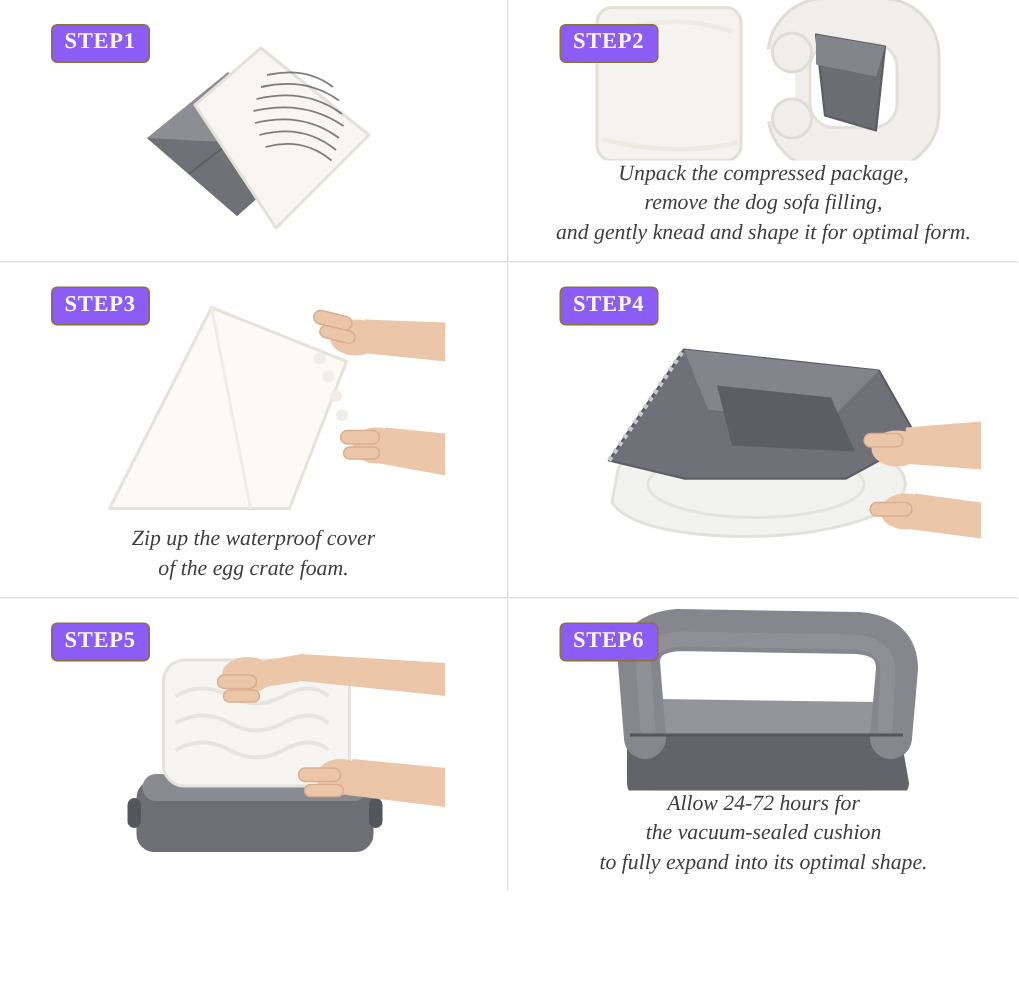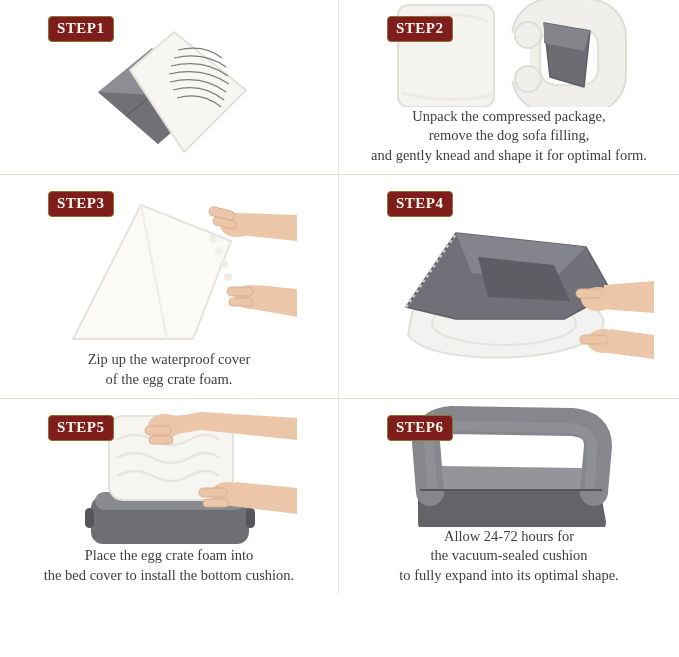--- a/index.html
+++ b/index.html
@@ -7,27 +7,27 @@
         font-family:"Liberation Serif", serif;}
   
   .header{height:63px;background:#A68B3E;display:flex;align-items:center;justify-content:center;}
   .header .title{color:#FBF7ED;font-size:37px;font-weight:700;letter-spacing:2.5px;
                  margin:0;line-height:1;transform:scaleY(1.08);}
   
   .grid{display:grid;grid-template-columns:339px 340px;grid-template-rows:175px 224px 195px;}
   .cell{position:relative;display:flex;flex-direction:column;align-items:center;box-sizing:border-box;}
   .col-left{border-right:1px solid #E6E3DB;}
   .row-bb{border-bottom:1px solid #E6E3DB;}
-  .badge{position:absolute;top:16px;left:48px;background:#7f1d1d;border:1px solid #8C7334;
+  .badge{position:absolute;top:16px;left:34px;background:#8b5cf6;border:1px solid #8C7334;
          color:#FAF6EC;font-weight:700;font-size:15px;line-height:1;padding:4px 8px 5px;
          border-radius:4px;letter-spacing:.5px;z-index:2;}
   .illus{flex:1 1 auto;display:flex;align-items:center;justify-content:center;width:100%;
          padding-top:6px;overflow:hidden;}
   .caption{margin:0 0 9px;text-align:center;white-space:pre-line;font-size:14.5px;
-           line-height:1.34;color:#3E3E3C;width:100%;}
+           line-height:1.34;color:#3E3E3C;width:100%;font-style:italic;}
 </style>
 </head>
 <body>
 
 <div class="page">
 
 
   <div class="grid">
 
     <section class="cell col-left row-bb">
@@ -153,22 +153,20 @@
             <rect x="108" y="40" width="24" height="8" rx="4" fill="#ECC6A8" stroke="#D9AE8E" stroke-width="1"></rect>
           </g>
           <g>
             <polygon points="256,92 194,86 190,110 256,118" fill="#ECC6A8"></polygon>
             <ellipse cx="186" cy="98" rx="16" ry="12" fill="#ECC6A8"></ellipse>
             <rect x="158" y="92" width="28" height="9" rx="4.5" fill="#ECC6A8" stroke="#D9AE8E" stroke-width="1"></rect>
             <rect x="162" y="103" width="26" height="8" rx="4" fill="#ECC6A8" stroke="#D9AE8E" stroke-width="1"></rect>
           </g>
         </svg>
       </div>
-      <p class="caption">Place the egg crate foam into
-the bed cover to install the bottom cushion.</p>
     </section>
 
     <section class="cell">
       <span class="badge">STEP6</span>
       <div class="illus">
         <svg width="266" height="152" viewBox="0 0 266 152">
           <ellipse cx="133" cy="142" rx="104" ry="7" fill="#ECECEA"></ellipse>
           <path d="M42,98 L224,98 L230,132 Q230,142 216,142 L54,142 Q42,142 42,132 Z" fill="#63636A"></path>
           <polygon points="64,76 208,78 228,100 44,100" fill="#94949B"></polygon>
           <path d="M54,102 L50,52 Q50,32 76,30 L196,32 Q222,34 222,56 L218,102" fill="none" stroke="#86868D" stroke-width="28" stroke-linecap="round" stroke-linejoin="round"></path>

